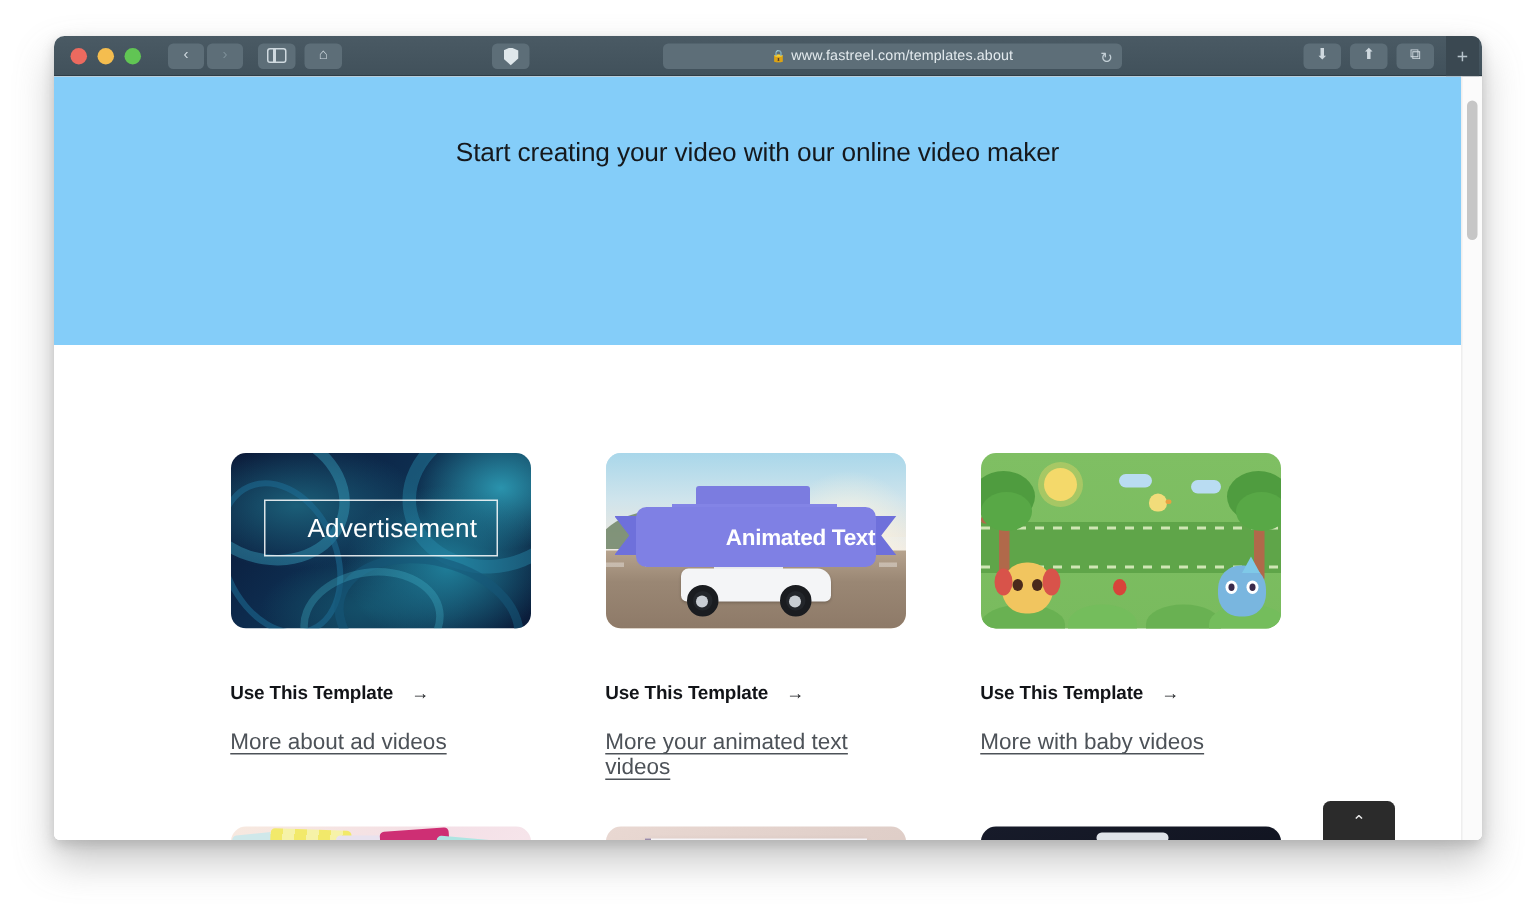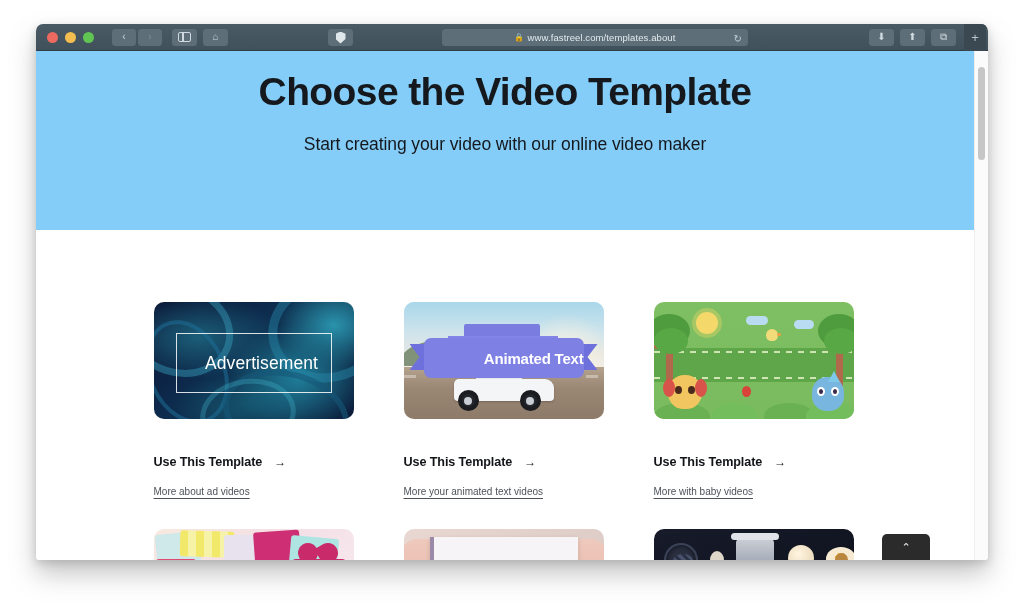--- a/index.html
+++ b/index.html
@@ -101,41 +101,41 @@
     overflow: hidden; position: relative;
   }
 
   .use {
     margin-top: 36px; font-size: 12.6px; font-weight: 700;
     color: #121418; letter-spacing: -.1px;
     display: flex; align-items: center; gap: 12px;
   }
   .arrow { font-size: 12px; font-weight: 700; }
   .more {
-    margin-top: 17px; font-size: 10px; color: #4d5258;
+    margin-top: 17px; font-size: 15px; color: #4d5258;
     text-decoration: underline; text-underline-offset: 2.5px;
     display: inline-block;
   }
 
   
   .t-ad { background:
       radial-gradient(ellipse 70% 60% at 22% 30%, #1b5e78 0%, rgba(27,94,120,0) 60%),
       radial-gradient(ellipse 55% 75% at 72% 65%, #1f7d98 0%, rgba(31,125,152,0) 62%),
       radial-gradient(ellipse 40% 50% at 90% 20%, #2a93ad 0%, rgba(42,147,173,0) 70%),
       radial-gradient(ellipse 50% 40% at 45% 88%, #14506a 0%, rgba(20,80,106,0) 70%),
       linear-gradient(135deg, #0a1433 0%, #0d2b4d 38%, #103a56 62%, #0a1a38 100%);
   }
   .t-ad .swirl { position: absolute; border-radius: 50%; border-style: solid; border-color: rgba(60,170,200,.40); }
   .t-ad .s1 { left: -30px; top: -18px; width: 110px; height: 92px; border-width: 7px; transform: rotate(18deg); }
   .t-ad .s2 { left: -6px; top: 16px; width: 78px; height: 108px; border-width: 4px; border-color: rgba(30,110,150,.55); transform: rotate(-24deg); }
   .t-ad .s3 { right: -34px; top: -24px; width: 120px; height: 104px; border-width: 9px; border-color: rgba(40,140,175,.42); transform: rotate(-12deg); }
   .t-ad .s4 { right: 4px; bottom: -38px; width: 128px; height: 86px; border-width: 6px; border-color: rgba(22,86,120,.60); transform: rotate(14deg); }
   .t-ad .s5 { left: 46px; bottom: -30px; width: 96px; height: 70px; border-width: 5px; border-color: rgba(70,185,210,.30); transform: rotate(-8deg); }
   .ad-box {
-    position: absolute; left: 22px; top: 31px; width: 156px; height: 60px;
+    position: absolute; left: 22px; top: 31px; width: 156px; height: 38px;
     border: 1.2px solid rgba(255,255,255,.85);
     display: flex; align-items: center; justify-content: center; padding-left: 16px;
   }
   .ad-box span { color: #fff; font-size: 17.5px; letter-spacing: .1px; }
 
   
   .t-at { background: linear-gradient(180deg, #bfe0ef 0%, #dfe8ec 42%, #f3ece2 58%, #efe2cf 100%); }
   .t-at .sky { position: absolute; left: 0; top: 0; right: 0; height: 56px;
     background: linear-gradient(180deg, #a9d7ea 0%, #cfe4ec 55%, #e9e7e0 100%); }
   .t-at .hill { position: absolute; left: -6px; top: 38px; width: 88px; height: 26px;
@@ -323,21 +323,20 @@
         <div class="tbtn">⬆</div>
         <div class="tbtn">⧉</div>
         <div class="plus-tab">+</div>
       </div>
     </div>
 
     <div class="viewport">
       <div class="page">
 
         <div class="hero">
-          <h1>Choose the Video Template</h1>
           <p>Start creating your video with our online video maker</p>
         </div>
 
         <div class="grid-wrap">
           <div class="grid">
 
             <div class="card">
               <div class="thumb t-ad">
                 <span class="swirl s1"></span>
                 <span class="swirl s2"></span>

